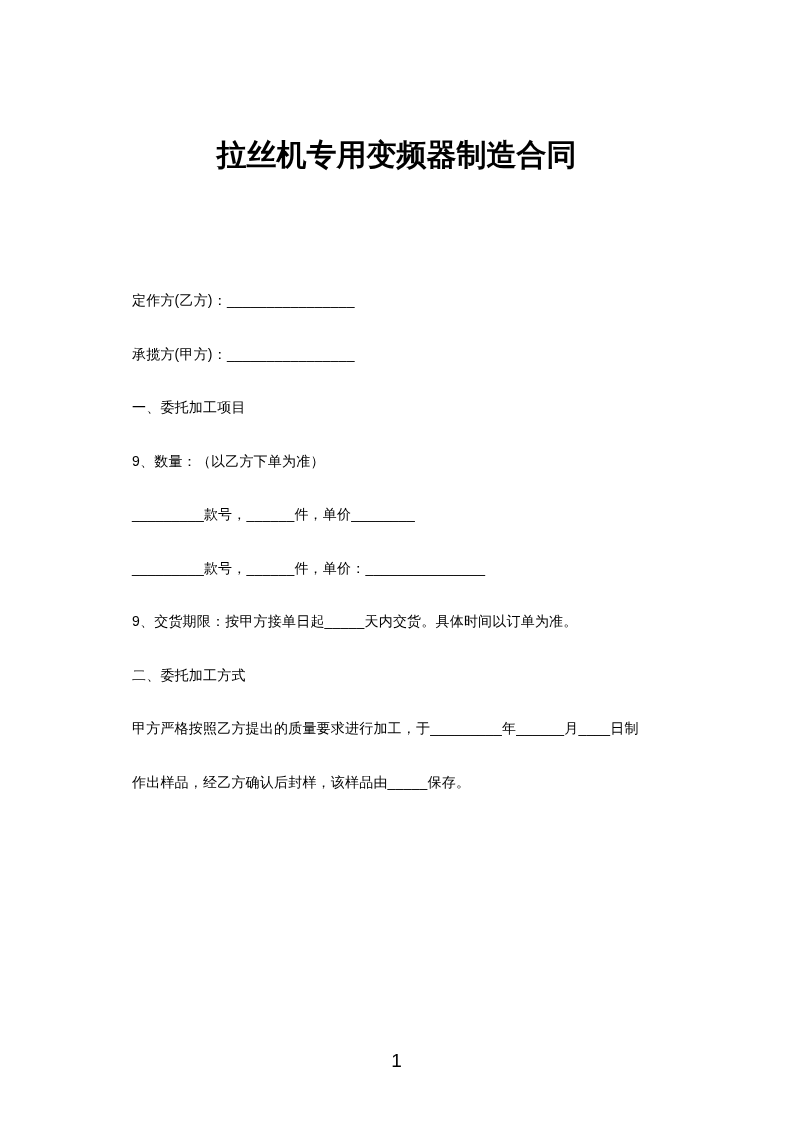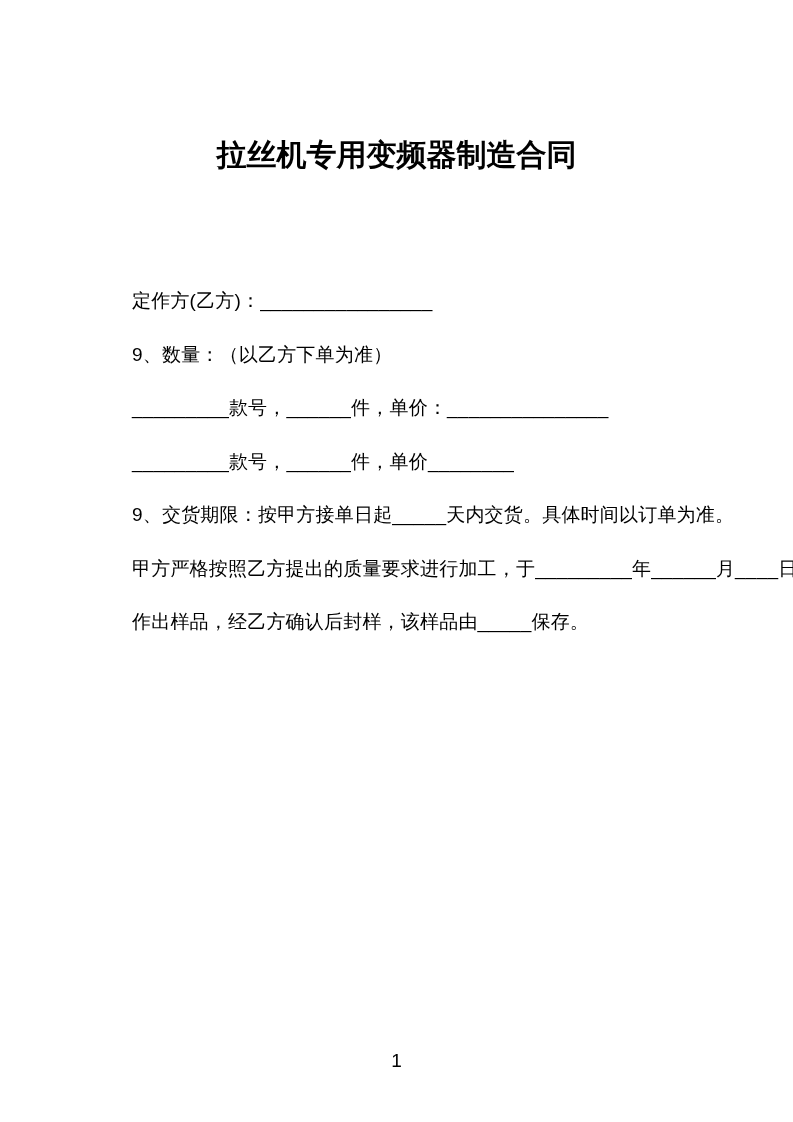--- a/index.html
+++ b/index.html
@@ -28,21 +28,21 @@
     font-weight: bold;
     white-space: nowrap;
   }
   .content {
     position: absolute;
     top: 286px;
     left: 92px;
     right: 40px;
   }
   .content .line {
-    font-size: 19px;
+    font-size: 14px;
     line-height: 29px;
     margin-bottom: 24.5px;
     padding-left: 40px;   
     white-space: nowrap;
     letter-spacing: 0.2px;
   }
   
   .content .line:nth-child(12) { margin-bottom: 0; }
   
   .content .line:nth-child(13) { padding-left: 0; font-family: Liberation Serif, serif; }
@@ -60,23 +60,26 @@
 </head>
 <body>
 
 <div class="page">
 
   <div class="doc-title">拉丝机专用变频器制造合同</div>
 
   <div class="content">
 
   <div class="line">定作方(乙方)：________________</div>
+      <div class="line">承揽方(甲方)：________________</div>
+      <div class="line">一、委托加工项目</div>
       <div class="line">9、数量：（以乙方下单为准）</div>
+      <div class="line">_________款号，______件，单价________</div>
       <div class="line">_________款号，______件，单价：_______________</div>
-      <div class="line">_________款号，______件，单价________</div>
       <div class="line">9、交货期限：按甲方接单日起_____天内交货。具体时间以订单为准。</div>
+      <div class="line">二、委托加工方式</div>
       <div class="line">甲方严格按照乙方提出的质量要求进行加工，于_________年______月____日制</div>
       <div class="line">作出样品，经乙方确认后封样，该样品由_____保存。</div>
     </div>
 
   <div class="page-number">1</div>
 
 </div>
 
 </body></html>

